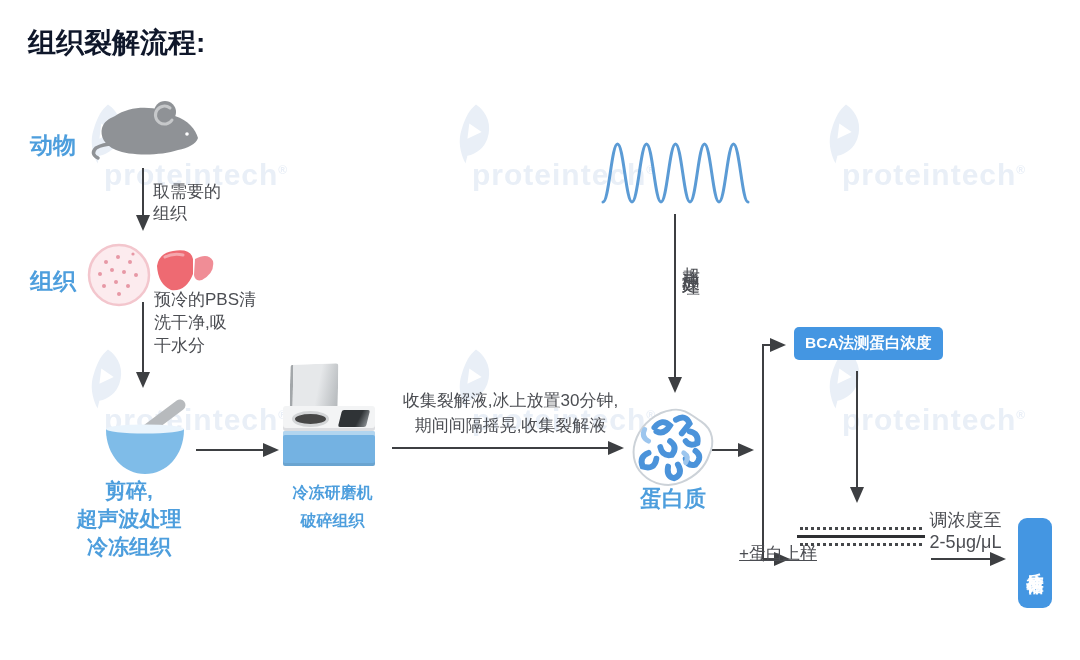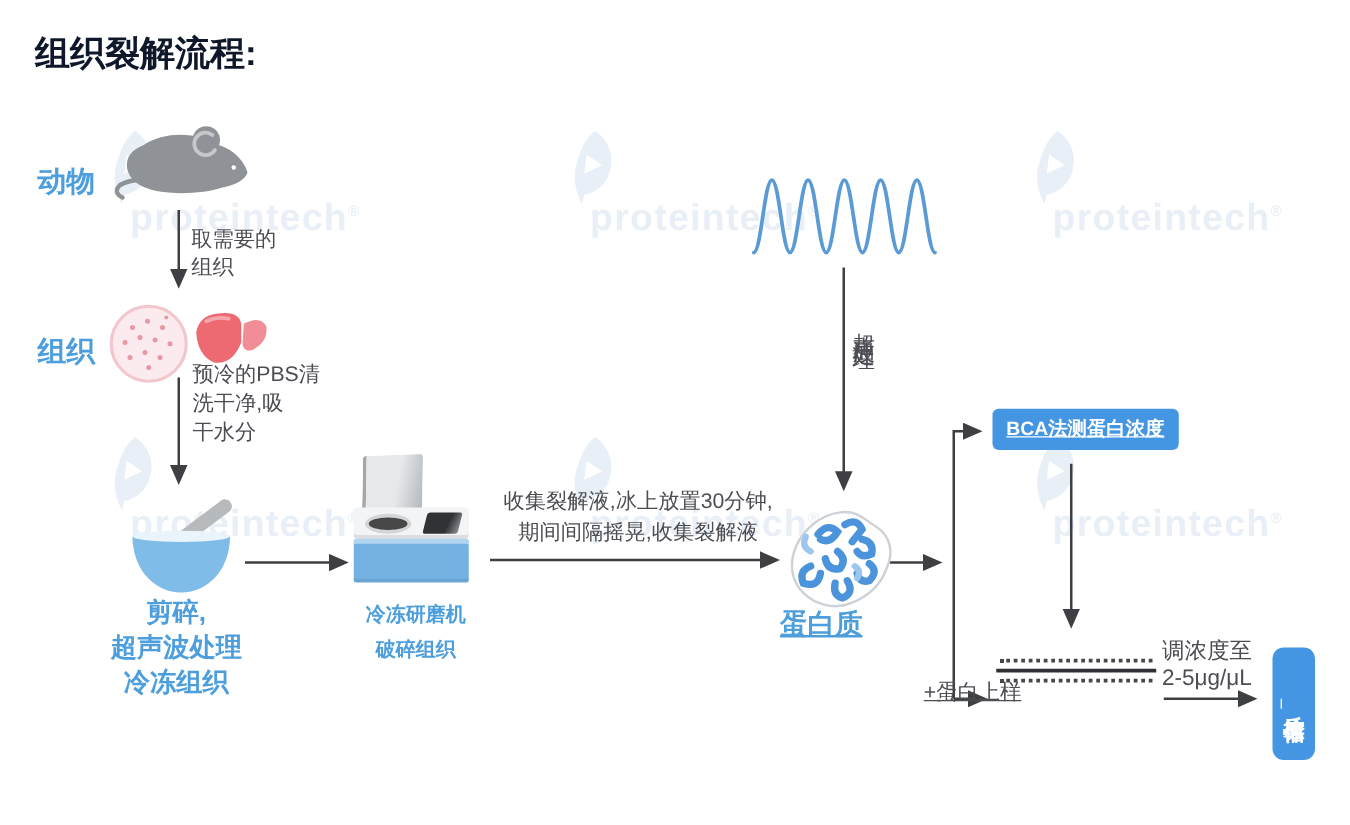--- a/index.html
+++ b/index.html
@@ -10,21 +10,21 @@
   .wm .wm-bird{position:absolute;left:0;top:0;}
   .wm .wm-text{position:absolute;left:16px;top:56px;font-size:30px;font-weight:600;letter-spacing:1px;}
   .wm .wm-reg{font-size:12px;vertical-align:super;}
   
   .title{position:absolute;left:28px;top:24px;font-size:28px;font-weight:bold;color:#0f172a;z-index:3;}
   .blue-label{position:absolute;font-weight:bold;color:#4d9edd;z-index:3;}
   .step{position:absolute;color:#4b4d52;font-size:17px;line-height:22px;z-index:3;}
   .center{text-align:center;}
   .vtext{writing-mode:vertical-rl;letter-spacing:3px;}
   
-  .badge{position:absolute;background:#4496e2;color:#fff;font-weight:bold;z-index:3;text-decoration:underline;}
+  .badge{position:absolute;background:#4496e2;color:#fff;font-weight:bold;z-index:3;}
   .badge-bca{left:794px;top:327px;font-size:15.5px;padding:6px 11px;border-radius:5px;}
   .badge-qc{left:1018px;top:518px;width:34px;height:90px;border-radius:9px;font-size:17px;
             display:flex;align-items:center;justify-content:center;}
   .badge-qc .vtext{letter-spacing:2px;}
   
   .icon{position:absolute;z-index:2;}
   
   .grinder{left:283px;top:361px;width:94px;height:106px;}
   .grinder .lid{position:absolute;left:7px;top:3px;width:45px;height:45px;border-radius:3px;
     background:linear-gradient(100deg,#e6e8ea 55%,#b4b8bb);border-left:3px solid #a3a7aa;
@@ -153,21 +153,21 @@
     <div>预冷的PBS清</div>
     <div>洗干净,吸</div>
     <div>干水分</div>
   </div>
 
   <svg class="icon" style="left:100px;top:396px;" width="95" height="82" viewBox="0 0 95 82">
     <line x1="44" y1="36" x2="80" y2="9" stroke="#b7babd" stroke-width="11" stroke-linecap="round"></line>
     <path d="M6,33 H84 C84,60 66,78 45,78 C24,78 6,60 6,33 Z" fill="#7fbce8"></path>
     <ellipse cx="45" cy="33" rx="39" ry="4.5" fill="#eaf4fc"></ellipse>
   </svg>
-  <div class="blue-label center" style="left:66px;top:477px;width:150px;font-size:21px;line-height:28px;">
+  <div class="blue-label center" style="left:54px;top:477px;width:150px;font-size:21px;line-height:28px;">
     <div>剪碎,</div>
     <div>超声波处理</div>
     <div>冷冻组织</div>
   </div>
 
   <div class="icon grinder">
     <div class="lid"></div>
     <div class="deck"></div>
     <div class="chamber"></div>
     <div class="panel"></div>
@@ -196,21 +196,21 @@
       <path d="M70,46 q8,6 0,14 q-8,2 -10,-6"></path>
       <path d="M52,60 q6,10 -4,14 q-8,-2 -6,-12"></path>
       <path d="M30,54 q-2,12 -14,8 q-4,-10 6,-14"></path>
       <path d="M44,36 q8,6 2,14 q-10,2 -12,-8"></path>
     </g>
     <g stroke="#9dc6ee" stroke-width="5" fill="none" stroke-linecap="round">
       <path d="M22,36 q-8,-4 -4,-12"></path>
       <path d="M58,48 q6,4 2,10"></path>
     </g>
   </svg>
-  <div class="blue-label center" style="left:597px;top:484px;width:120px;font-size:22px;text-decoration:underline;">蛋白质</div>
+  <div class="blue-label center" style="left:613px;top:484px;width:120px;font-size:22px;">蛋白质</div>
 
   <div class="badge badge-bca">BCA法测蛋白浓度</div>
 
   <div class="gel">
     <div class="dots"></div>
     <div class="solid"></div>
     <div class="dots"></div>
   </div>
 
   <div class="step center" style="left:698px;top:543px;width:160px;line-height:21px;text-decoration:underline;">

